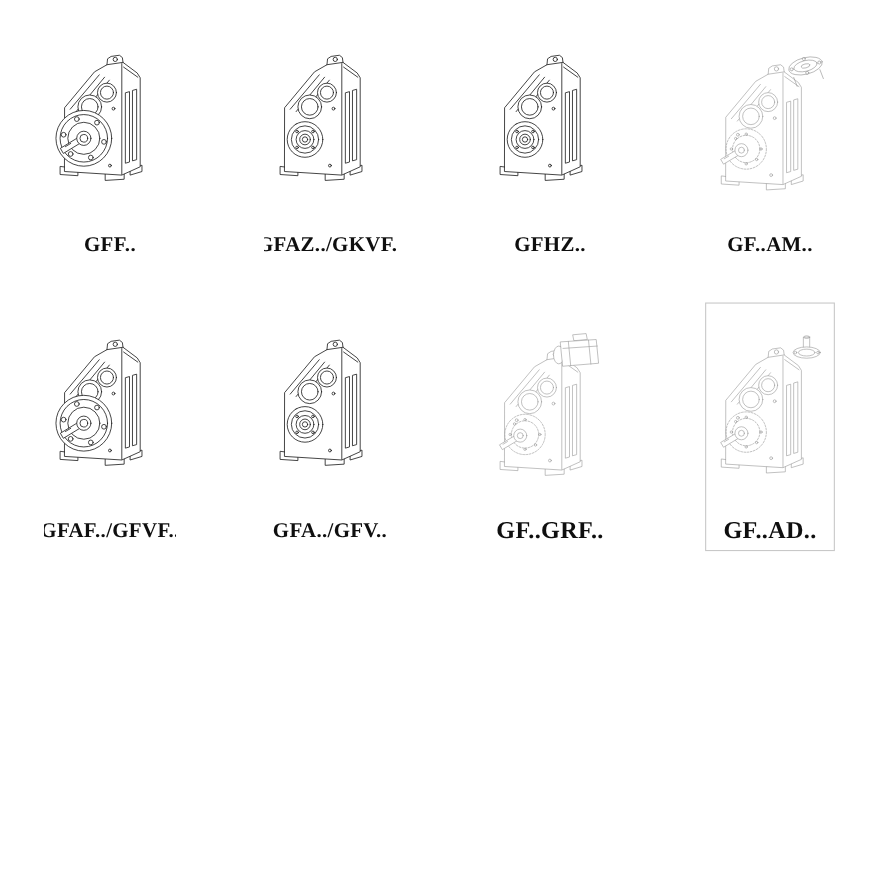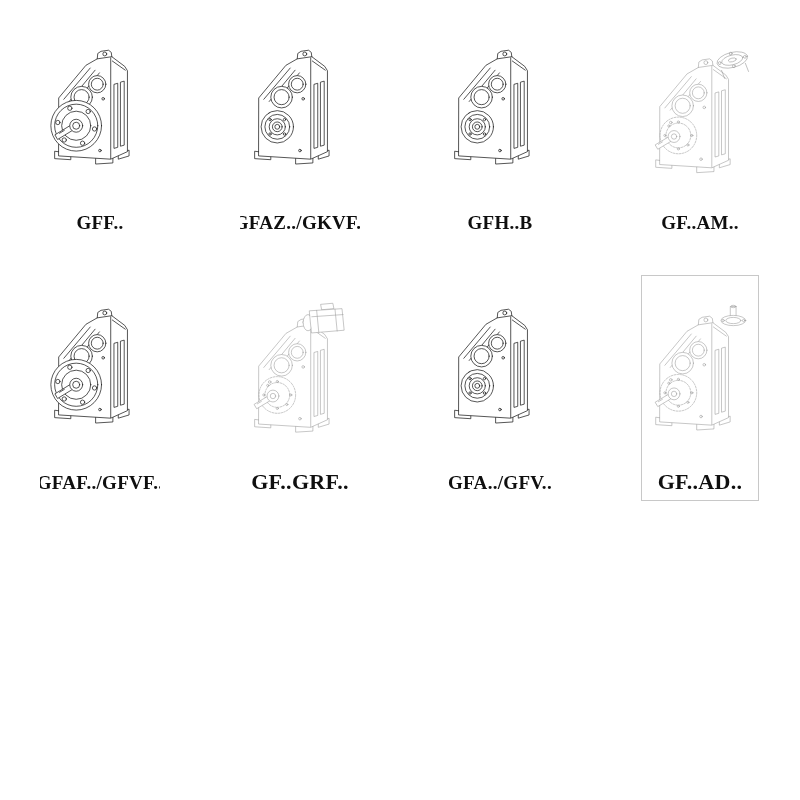--- a/index.html
+++ b/index.html
@@ -154,30 +154,30 @@
   </figure>
 
   <figure class="cell">
     <svg class="drawing dark" viewBox="0 0 200 240">
       <use href="#g-body"></use>
         <use href="#g-hollow"></use>
     </svg>
     <figcaption class="caption">GFAZ../GKVF..</figcaption>
   </figure>
 
-
-
-
   <figure class="cell">
     <svg class="drawing dark" viewBox="0 0 200 240">
       <use href="#g-body"></use>
         <use href="#g-hollow"></use>
     </svg>
-    <figcaption class="caption">GFH..B</figcaption>
-  </figure>
+    <figcaption class="caption">GFHZ..</figcaption>
+  </figure>
+
+
+
 
   <figure class="cell">
     <svg class="drawing light" viewBox="0 0 200 240">
       <g transform="translate(2,16)">
         <use href="#g-body"></use>
           <use href="#g-facedash"></use>
           <use href="#g-shaftleft"></use>
       </g>
       <use href="#g-am" transform="translate(14,-2)"></use>
     </svg>
@@ -187,37 +187,37 @@
 
   <figure class="cell">
     <svg class="drawing dark" viewBox="0 0 200 240">
       <use href="#g-body"></use>
         <use href="#g-flange-shaft"></use>
     </svg>
     <figcaption class="caption">GFAF../GFVF..</figcaption>
   </figure>
 
   <figure class="cell">
+    <svg class="drawing dark" viewBox="0 0 200 240">
+      <use href="#g-body"></use>
+        <use href="#g-hollow"></use>
+    </svg>
+    <figcaption class="caption">GFA../GFV..</figcaption>
+  </figure>
+
+  <figure class="cell">
     <svg class="drawing light" viewBox="0 0 200 240">
       <g transform="translate(0,20)">
         <use href="#g-body"></use>
           <use href="#g-facedash"></use>
           <use href="#g-shaftleft"></use>
       </g>
       <use href="#g-grf" transform="translate(2,12)"></use>
     </svg>
     <figcaption class="caption caption-lg">GF..GRF..</figcaption>
-  </figure>
-
-  <figure class="cell">
-    <svg class="drawing dark" viewBox="0 0 200 240">
-      <use href="#g-body"></use>
-        <use href="#g-hollow"></use>
-    </svg>
-    <figcaption class="caption">GFA../GFV..</figcaption>
   </figure>
 
   <figure class="cell bordered">
     <svg class="drawing light" viewBox="0 0 200 240">
       <g transform="translate(2,16)">
         <use href="#g-body"></use>
           <use href="#g-facedash"></use>
           <use href="#g-shaftleft"></use>
       </g>
       <use href="#g-ad" transform="translate(16,0)"></use>

